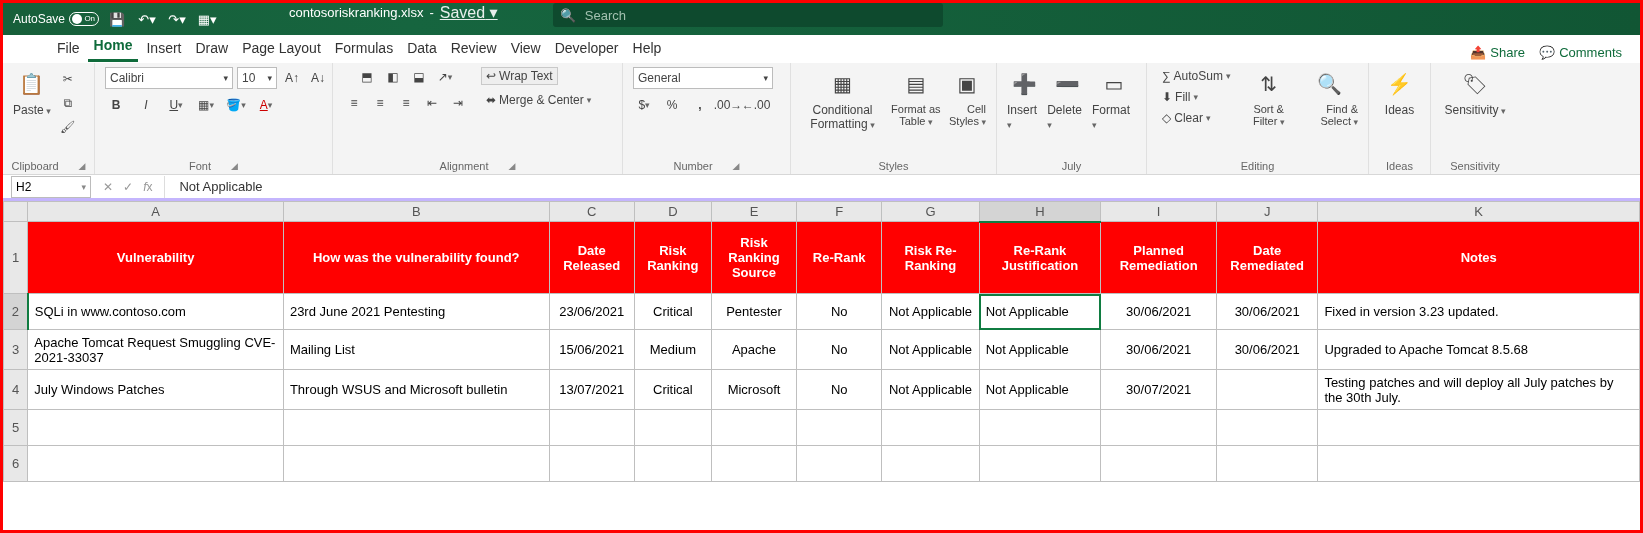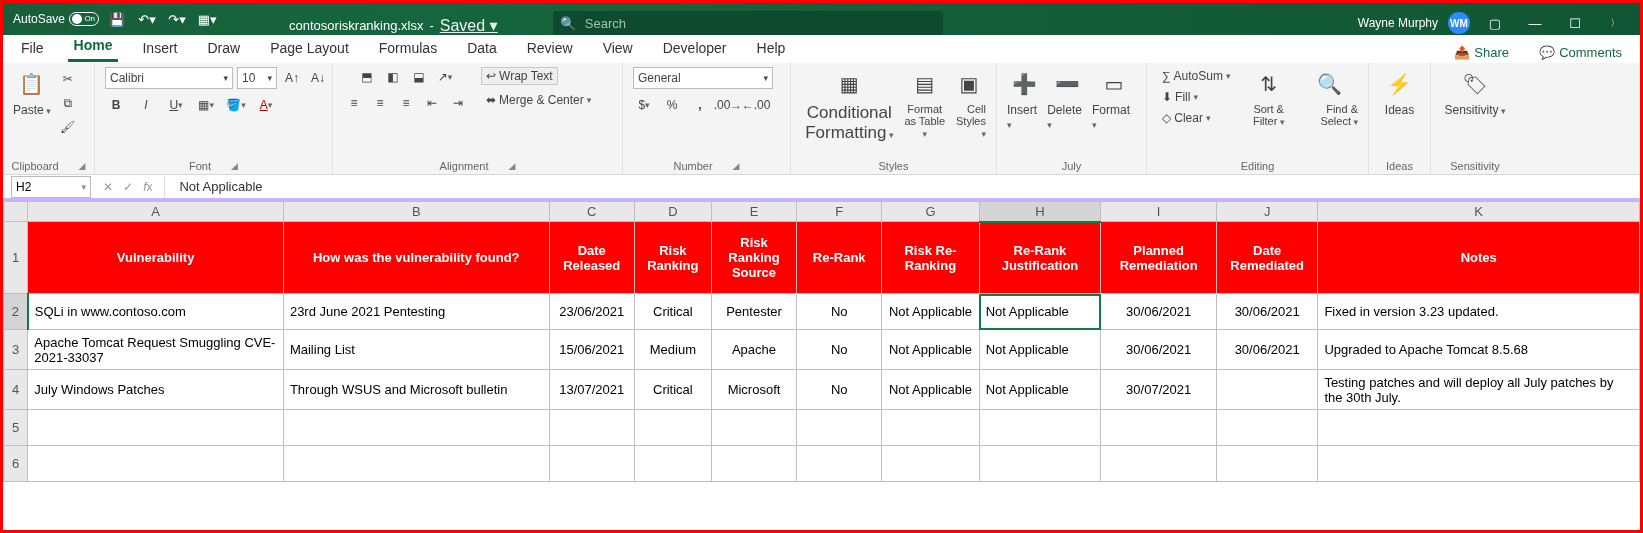--- a/index.html
+++ b/index.html
@@ -1,32 +1,32 @@
 <!DOCTYPE html>
 <html><head>
 <meta charset="utf-8">
 <style>
   * { box-sizing: border-box; margin: 0; padding: 0; font-family: "Segoe UI", Arial, sans-serif; }
   body { width:1643px; height:533px; overflow:hidden; background:#fff; border:3px solid #ff0000; }
   
-  .titlebar { height:32px; background: linear-gradient(90deg,#175f3a 0%, #16653f 25%, #115634 100%); display:flex; align-items:flex-end; color:#fff; font-size:12px; }
+  .titlebar { height:32px; background: linear-gradient(90deg,#175f3a 0%, #16653f 25%, #115634 100%); display:flex; align-items:flex-start; color:#fff; font-size:12px; }
   .tb-left { display:flex; align-items:center; gap:6px; padding-left:10px; height:100%; }
   .autosave { display:flex; align-items:center; gap:4px; font-size:12px; }
   .toggle { width:30px; height:14px; border:1px solid #fff; border-radius:8px; position:relative; background:transparent; }
   .toggle .knob { width:10px;height:10px;border-radius:50%;background:#fff;position:absolute;left:2px;top:1px; }
   .toggle .on { font-size:8px; color:#fff; position:absolute; right:3px; top:1px;margin-left:48px; }
   .qat-btn { width:24px;height:24px;display:flex;align-items:center;justify-content:center;color:#fff;font-size:13px; }
   .filetitle { margin-left:70px; display:flex; align-items:center; gap:6px; font-size:13px; }
   .saved { font-size:16px; opacity:.9;text-decoration:underline; }
   .searchwrap { margin-left:55px; background:#0e4a2e; border-radius:3px; height:24px; width:390px; display:flex; align-items:center; padding:0 8px; gap:8px; color:#bcd5c6; font-size:13px; }
   .tb-right { margin-left:auto; display:flex; align-items:center; gap:10px; padding-right:10px; }
   .avatar { width:22px;height:22px;border-radius:50%;background:#2a8cff;color:#fff;font-size:10px;display:flex;align-items:center;justify-content:center;font-weight:600; }
   .winbtn { width:30px;height:24px;display:flex;align-items:center;justify-content:center;color:#fff;font-size:13px; }
   
-  .tabs { height:28px; background:#fff; display:flex; align-items:flex-end; padding:0 12px; gap:18px; font-size:14px; border-bottom:1px solid #fff; }
+  .tabs { height:28px; background:#fff; display:flex; align-items:flex-end; padding:0 12px; gap:2px; font-size:14px; border-bottom:1px solid #fff;margin-left:36px; }
   .tabs .tab { padding:4px 6px 6px; color:#333; cursor:pointer; }
   .tabs .tab.active { color:#0f6b3b; border-bottom:3px solid #0f6b3b; font-weight:600; }
   .tabs .spacer { flex:1; }
   .sharebtn { color:#0f6b3b; font-size:13px; padding:2px 6px; display:flex; align-items:center; gap:4px; }
   
   .ribbon { height:112px; background:#f4f4f4; border-bottom:1px solid #d7d7d7; display:flex; align-items:stretch; font-size:12px; color:#444; }
   .group { border-right:1px solid #e0e0e0; padding:4px 10px 2px; display:flex; flex-direction:column; justify-content:space-between; }
   .group .body { display:flex; gap:6px; align-items:flex-start; flex:1; }
   .group .label { text-align:center; font-size:11px; color:#666; padding-top:2px; display:flex; align-items:center; justify-content:center; gap:16px;}
   .vcol { display:flex; flex-direction:column; gap:2px; align-items:center; }
@@ -78,28 +78,20 @@
     <div class="qat-btn">▦▾</div>
   </div>
   <div class="filetitle">
     <span>contosoriskranking.xlsx</span>
     <span>-</span>
     <span class="saved"><span>Saved</span> ▾</span>
   </div>
   <div class="searchwrap">
     <span>🔍</span>
     <span style="opacity:.85">Search</span>
-  </div>
-  <div class="tb-right">
-    <span style="font-size:12px;">Wayne Murphy</span>
-    <span class="avatar">WM</span>
-    <div class="winbtn">▢</div>
-    <div class="winbtn">—</div>
-    <div class="winbtn">☐</div>
-    <div class="winbtn" style="font-size:9px;">〉</div>
   </div>
 </div>
 
 <div class="tabs">
   <div class="tab">File</div>
   <div class="tab active">Home</div>
   <div class="tab">Insert</div>
   <div class="tab">Draw</div>
   <div class="tab">Page Layout</div>
   <div class="tab">Formulas</div>
@@ -217,21 +209,21 @@
     <div class="label">
         <span>Number</span>
         <span class="dlaunch">◢</span>
       </div>
   </div>
 
   <div class="group" style="width:206px">
     <div class="body" style="gap:4px;align-items:flex-start;justify-content:center;width:100%">
       <div class="vcol">
           <div class="bigicon">▦</div>
-          <span class="drop" style="font-size:17px;text-align:center">Conditional Formatting</span>
+          <span class="drop" style="font-size:12px;text-align:center">Conditional Formatting</span>
         </div>
       <div class="vcol">
           <div class="bigicon">▤</div>
           <span class="drop" style="font-size:11px;text-align:center">Format as Table</span>
         </div>
       <div class="vcol">
           <div class="bigicon">▣</div>
           <span class="drop" style="font-size:11px;text-align:right">Cell Styles</span>
         </div>
     </div>

